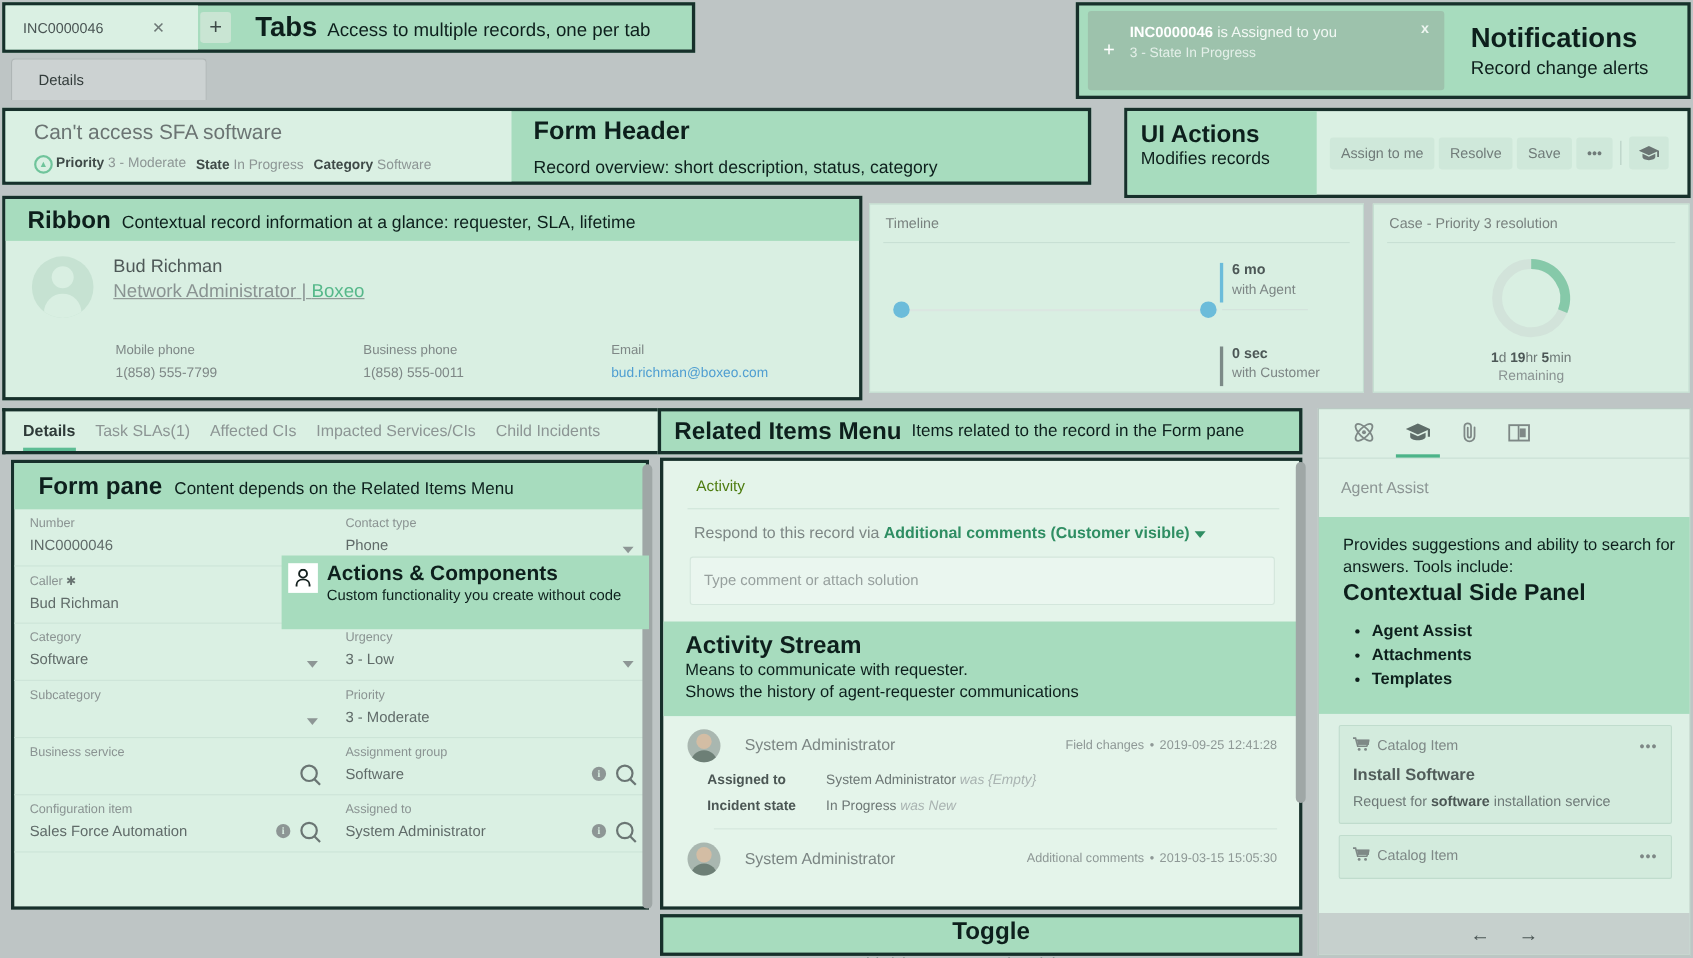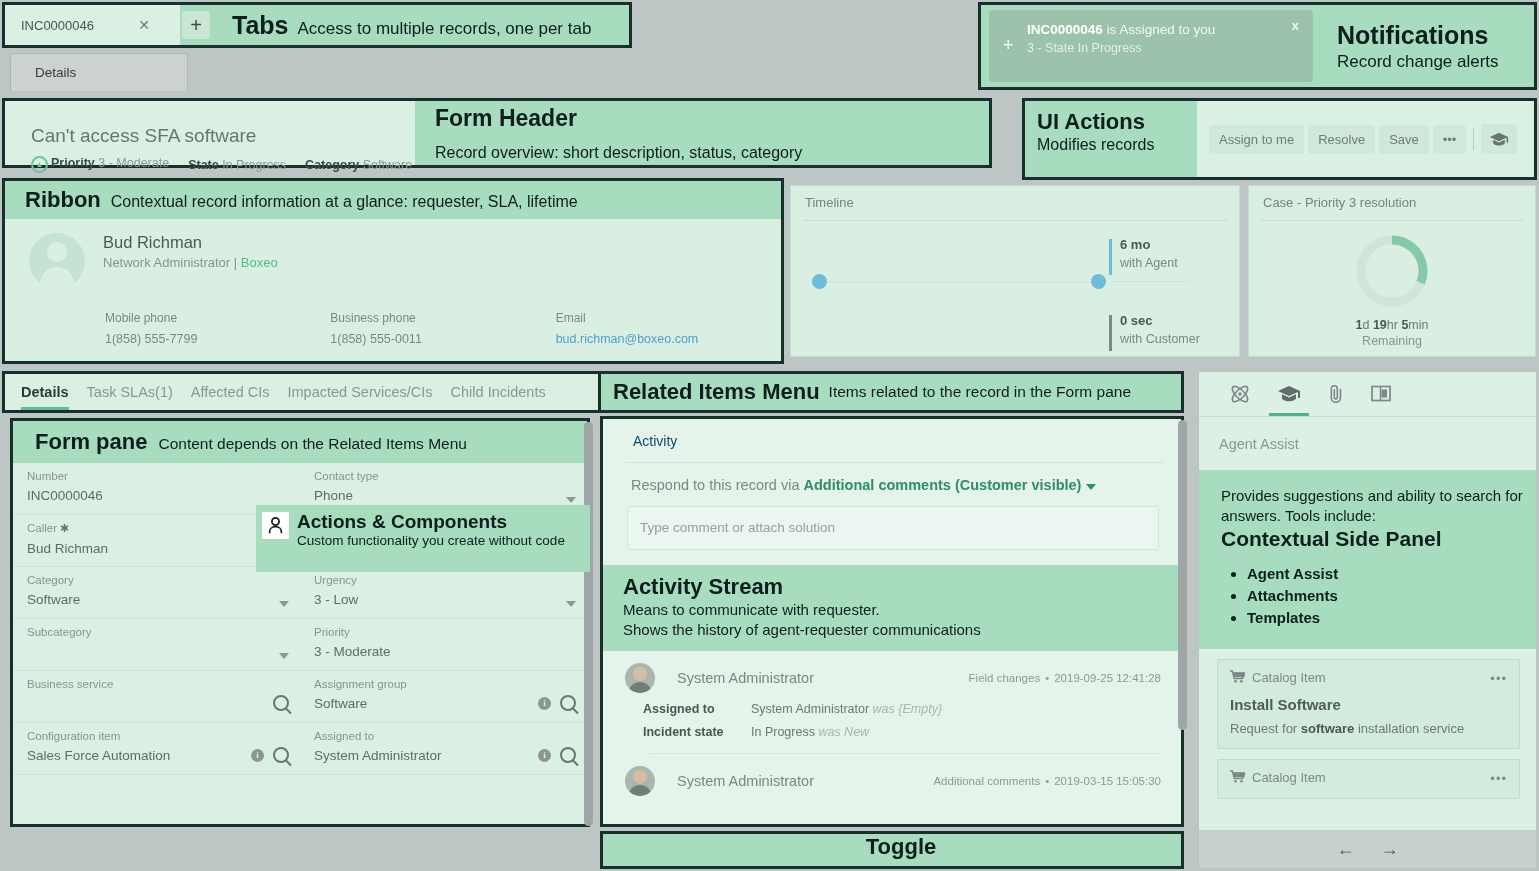--- a/index.html
+++ b/index.html
@@ -63,25 +63,25 @@
   #subtab{
     left:10px;top:53px;width:178px;height:38px;
     background:#ccd2d2;border:1px solid #aeb5b5;border-bottom:none;
     border-radius:4px 4px 0 0;display:flex;align-items:center;padding-left:24px;
     font-size:13.5px;color:#333c3b;
   }
 
   
   #formheader-callout{left:2px;top:98px;width:990px;height:70px;}
   #fh-left{
-    width:410px;height:100%;background:#daf0e3;
-    padding:24px 0 0 26px;box-sizing:border-box;
+    width:460px;height:100%;background:#daf0e3;
+    padding:9px 0 0 26px;box-sizing:border-box;
   }
   #fh-title{font-size:19px;color:#6b7473;font-weight:400;}
-  #fh-meta{display:flex;align-items:center;gap:19px;margin-top:9px;font-size:12.5px;}
+  #fh-meta{display:flex;align-items:center;gap:9px;margin-top:9px;font-size:12.5px;}
   #fh-meta .pair{color:#8d9695;}
   #fh-meta .pair b{color:#3f4a48;}
   #prio-icon{
     width:13px;height:13px;border-radius:50%;border:2px solid #6fc49b;
     display:inline-flex;align-items:center;justify-content:center;
     font-size:8px;color:#6fc49b;margin-right:3px;
   }
   #fh-text{padding-left:20px;}
   #fh-text .callout-title{font-size:23px;display:block;}
   #fh-text .callout-sub{font-size:16px;display:block;margin-top:12px;}
@@ -118,21 +118,21 @@
   #ribbon-person{display:flex;align-items:flex-start;gap:18px;}
   #avatar{
     width:56px;height:56px;border-radius:50%;background:#c6e2d2;
     position:relative;overflow:hidden;flex:none;
   }
   #avatar::before{content:"";position:absolute;left:18px;top:9px;width:20px;height:20px;
     border-radius:50%;background:#d9efe2;}
   #avatar::after{content:"";position:absolute;left:11px;top:34px;width:34px;height:30px;
     border-radius:17px 17px 0 0;background:#d9efe2;}
   #person-name{font-size:16.5px;color:#4e5857;}
-  #person-role{font-size:13px;color:#8a9392;margin-top:3px;}
+  #person-role{font-size:17px;color:#8a9392;margin-top:3px;text-decoration:underline;}
   #person-role a{color:#56b88a;text-decoration:none;}
   #ribbon-contacts{display:flex;margin-top:22px;padding-left:76px;}
   .contact{width:226px;}
   .contact .lbl{font-size:12px;color:#7e8786;}
   .contact .val{font-size:12.5px;color:#7e8786;margin-top:7px;}
   .contact .val a{color:#4f9ed1;text-decoration:none;}
 
   
   #timeline-card{left:790px;top:185px;width:450px;height:172px;
     background:#d9efe2;border:1px solid #c3ddd0;}
@@ -204,21 +204,21 @@
   #ac-callout{left:256px;top:505px;width:334px;height:67px;
     background:#a7dcbe;display:flex;align-items:flex-start;padding:7px 8px 0 6px;box-sizing:border-box;}
   #ac-icon{width:27px;height:27px;background:#fff;display:flex;align-items:center;justify-content:center;
     flex:none;margin-right:8px;}
   #ac-title{font-size:19px;font-weight:bold;color:#0d1f1c;line-height:1.05;}
   #ac-sub{font-size:13.5px;color:#0d1f1c;line-height:1.2;margin-top:1px;}
 
   
   #actpane{left:600px;top:416px;width:584px;height:411px;
     background:#e4f4ea;border:3px solid #17302b;overflow:hidden;}
-  #act-head{font-size:14px;color:#0c4a6e;padding:14px 0 0 30px;}
+  #act-head{font-size:14px;color:#4d7c0f;padding:14px 0 0 30px;}
   #act-rule{height:1px;background:#cfe5d9;margin:13px 18px 0 22px;}
   #act-respond{font-size:14.5px;color:#7d8785;padding:14px 0 0 28px;}
   #act-respond b{color:#2f8e63;}
   #act-caret{display:inline-block;width:0;height:0;border-left:5px solid transparent;
     border-right:5px solid transparent;border-top:6px solid #2f8e63;margin-left:5px;}
   #act-input{margin:13px 22px 0 24px;height:44px;background:#eaf6ef;border:1px solid #d3e6dc;
     border-radius:3px;font-size:13.5px;color:#97a09e;padding:13px 0 0 12px;box-sizing:border-box;}
   #as-callout{background:#a7dcbe;margin-top:15px;padding:9px 0 11px 20px;}
   #as-title{font-size:22px;font-weight:bold;color:#0d1f1c;}
   #as-sub1,#as-sub2{font-size:15px;color:#0d1f1c;line-height:1.33;}

